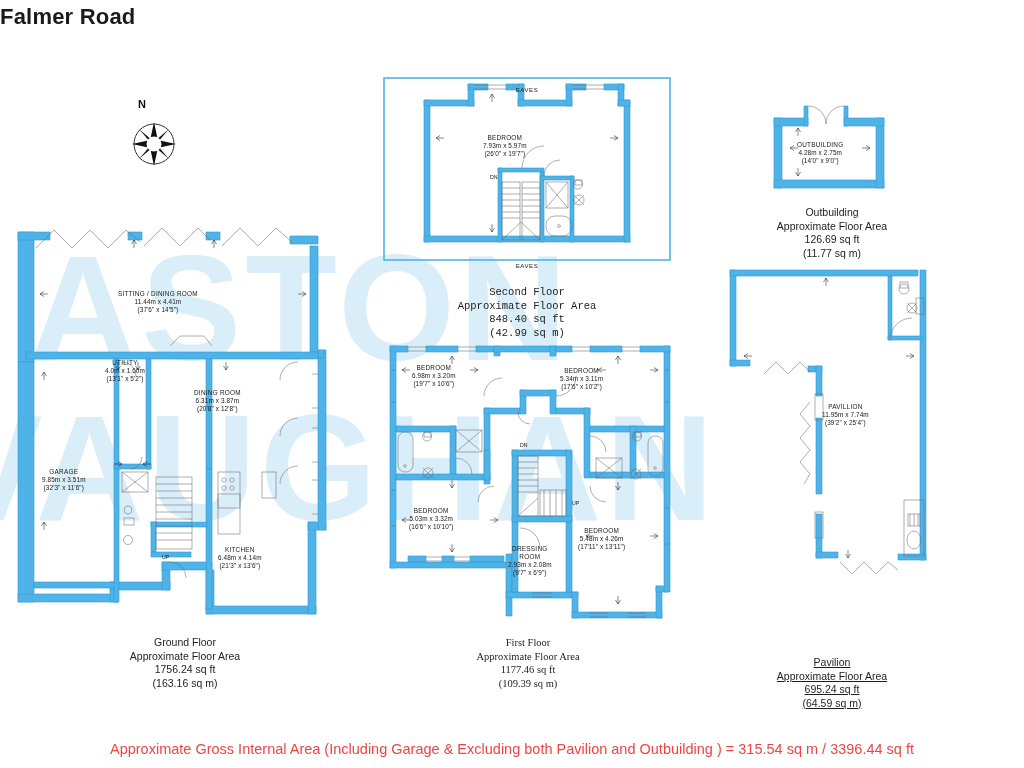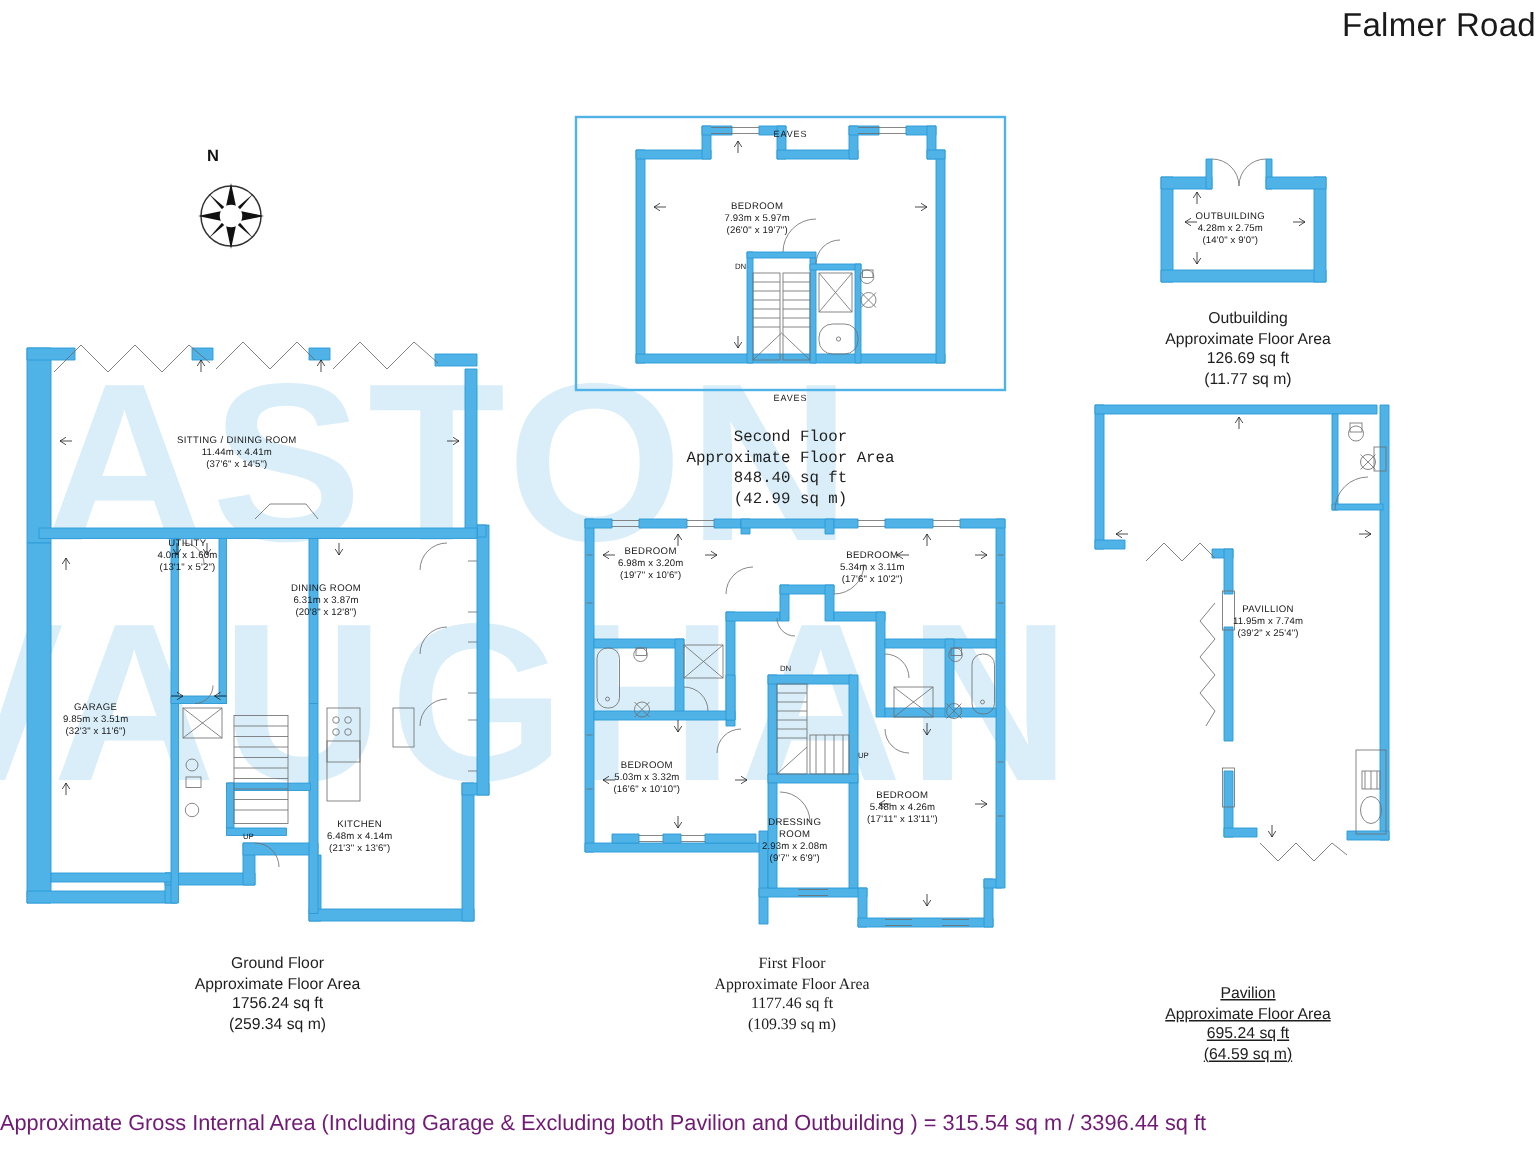--- a/index.html
+++ b/index.html
@@ -7,22 +7,22 @@
     width: 1024px; height: 768px;
     background: #ffffff;
     font-family: "Liberation Sans", sans-serif;
     color: #1a1a1a;
     overflow: hidden;
   }
   #root { position: relative; width: 1024px; height: 768px; }
 
   .title {
     position: absolute; top: 4px; left: 0; width: 1024px;
-    text-align: right;
-    font-size: 22px; font-weight: normal; letter-spacing: 0.2px;
+    text-align: left;
+    font-size: 22px; font-weight: bold; letter-spacing: 0.2px;
   }
 
   
   .watermark {
     position: absolute; left: 0; top: 0; width: 1024px; height: 768px;
     pointer-events: none;
   }
 
   
   .compass { position: absolute; }
@@ -55,21 +55,22 @@
     position: absolute;
     text-align: center;
     font-size: 6px;
     color: #171717;
     letter-spacing: 0.6px;
     white-space: nowrap;
   }
 
   .footer {
     position: absolute; left: 0; bottom: 8px; width: 1024px;
-    font-size: 14.5px; line-height: 21px; color: #701a75;
+    text-align: center;
+    font-size: 14.5px; line-height: 21px; color: #ef4444;
   }
 </style>
 </head>
 <body>
 
 <div id="root">
 
   <div class="title">Falmer Road</div>
 
   <svg class="watermark" viewBox="0 0 1024 768">
@@ -229,21 +230,21 @@
   <div class="roomlabel" style="left:218px; top:546px;">
     <div class="nm">KITCHEN</div>
     <div>6.48m x 4.14m</div>
     <div>(21'3" x 13'6")</div>
   </div>
 
   <div class="caption" style="left:75px; top:636px;">
     <div>Ground Floor</div>
     <div>Approximate Floor Area</div>
     <div>1756.24 sq ft</div>
-    <div>(259.34 sq m)</div>
+    <div>(163.16 sq m)</div>
   </div>
 
   <svg class="plan" style="left:382px; top:76px; width:290px; height:186px;" viewBox="0 0 290 186">
 
     <rect x="2" y="2" width="286" height="182" fill="none" stroke="#4fb3e8" stroke-width="1.6"></rect>
     <g stroke="#2b9ad6" stroke-width="0.6" fill="#4fb3e8">
 
       <path d="M42,24 h6 v142 h-6 z"></path>
       <path d="M42,160 h206 v6 h-206 z"></path>
       <path d="M242,24 h6 v142 h-6 z"></path>

